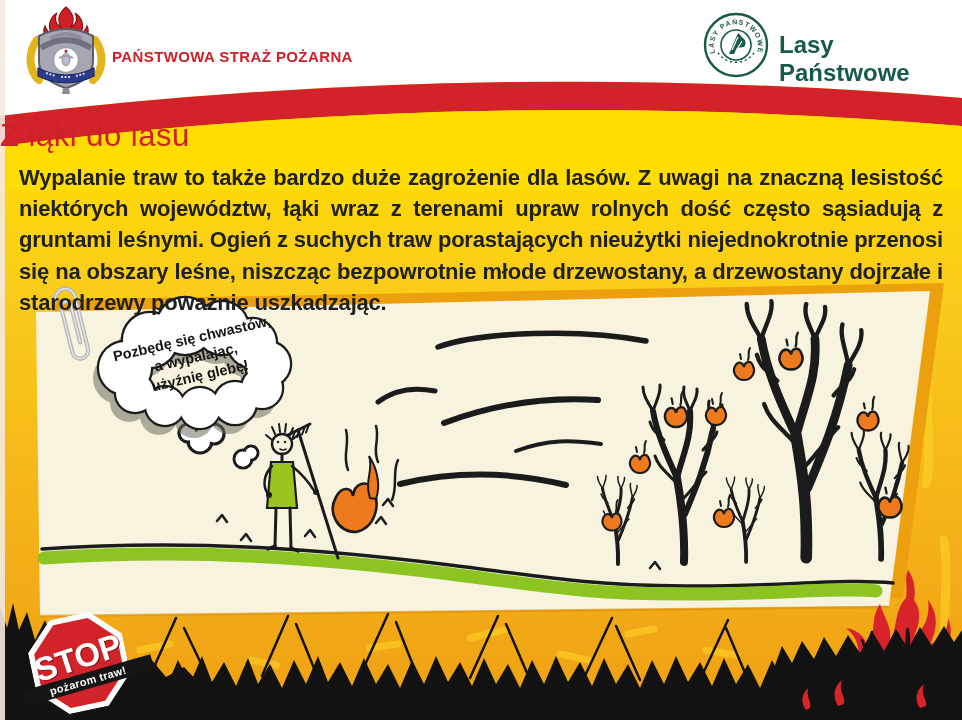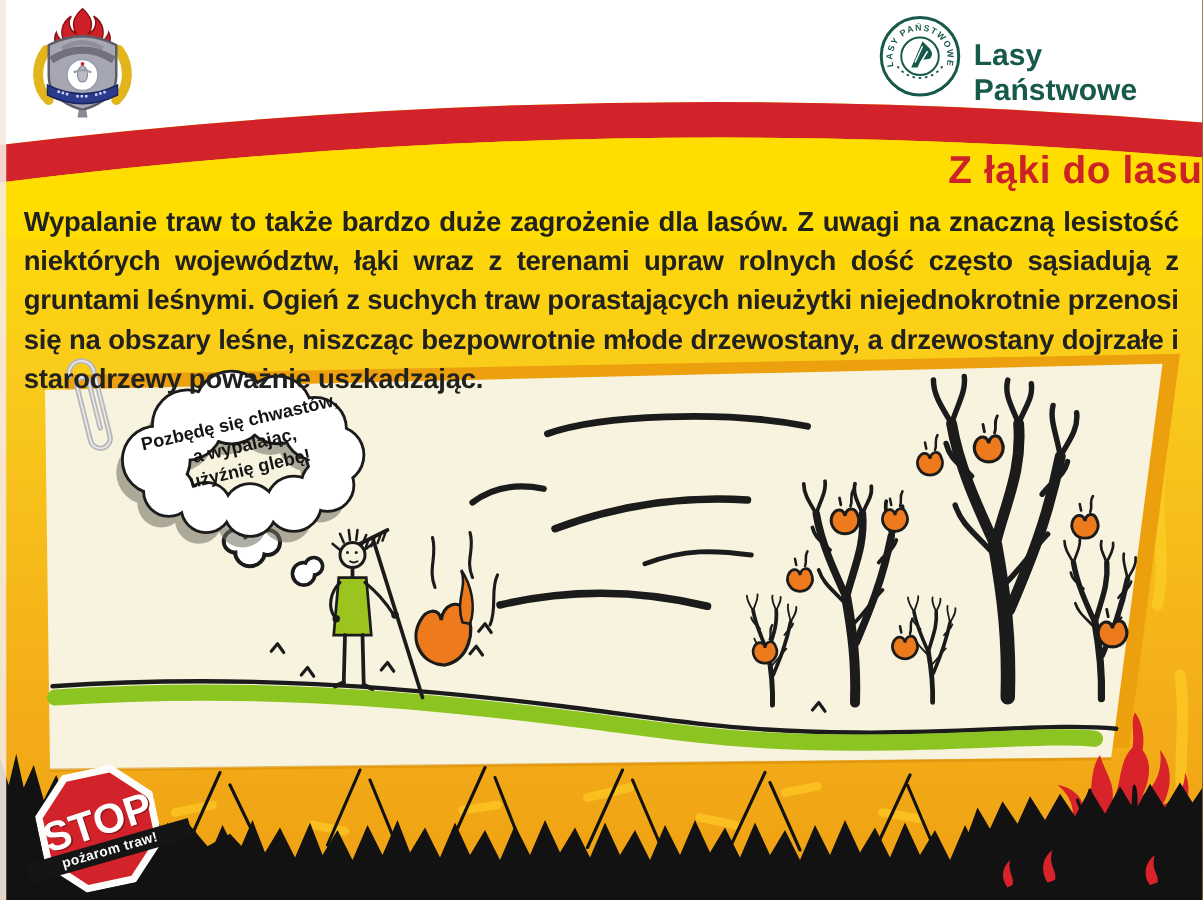--- a/index.html
+++ b/index.html
@@ -8,21 +8,21 @@
     background:linear-gradient(180deg,#ffdd00 140px,#f9cb1c 300px,#f4ae18 560px,#efa013 100%);
     font-family:"Liberation Sans",sans-serif;
   }
   .edge-strip{position:absolute;left:0;top:0;width:5px;height:720px;background:#f6e9df;opacity:.9;z-index:2;}
   .master{position:absolute;left:0;top:0;z-index:1;}
   .ink{stroke:#1b1b1b;fill:none;stroke-linecap:round;stroke-linejoin:round;}
   .psp-logo{position:absolute;left:26px;top:6px;z-index:3;}
   .psp-label{position:absolute;left:112px;top:48px;font-weight:bold;font-size:15px;color:#ce2026;letter-spacing:.4px;z-index:3;}
   .lp-logo{position:absolute;left:702px;top:11px;z-index:3;}
   .lp-label{position:absolute;left:779px;top:31px;font-weight:bold;font-size:24px;color:#17594a;z-index:3;}
-  .title{position:absolute;left:0;width:962px;top:118px;text-align:right;font-size:31px;font-weight:bold;color:#cc2127;letter-spacing:.5px;z-index:3;}
+  .title{position:absolute;left:0;width:962px;top:118px;text-align:left;font-size:31px;font-weight:normal;color:#cc2127;letter-spacing:.5px;z-index:3;}
   .body-text{position:absolute;left:19px;width:924px;top:162px;font-size:22px;line-height:1.42;font-weight:bold;color:#21211f;text-align:justify;letter-spacing:-0.2px;z-index:3;}
   .bubble-text{position:absolute;left:98px;top:329px;width:196px;transform:rotate(-13deg);text-align:center;
     font-weight:bold;font-size:14.5px;line-height:1.32;color:#141414;z-index:3;}
   .stop-sign{position:absolute;left:22px;top:611px;width:134px;height:110px;transform:rotate(-12deg);z-index:5;}
   .oct{clip-path:polygon(30% 2%,70% 2%,98% 30%,98% 70%,70% 98%,30% 98%,2% 70%,2% 30%);}
   .oct-outer{position:absolute;left:8px;top:0;width:100px;height:100px;background:#fdfdfb;}
   .oct-inner{position:absolute;left:14px;top:6px;width:88px;height:88px;background:#d2232a;}
   .stop-word{position:absolute;left:2px;top:26px;width:112px;text-align:center;font-size:33px;font-weight:bold;color:#fff;
     transform:rotate(-6deg);text-shadow:1px 1px 0 #8c1216;letter-spacing:0;z-index:2;}
   .stop-tagline{position:absolute;left:-4px;top:61px;width:134px;background:#151515;color:#fff;font-size:11px;font-weight:bold;
@@ -226,20 +226,21 @@
     <path d="M24,33 Q40,23 56,33" stroke="#8f8f9c" stroke-width="4" fill="none"></path>
     <path d="M15,42 Q40,26 65,42" stroke="#70707e" stroke-width="6" fill="none"></path>
     <circle cx="40" cy="54" r="12.5" fill="#ffffff" stroke="#9aa0ac" stroke-width="1.5"></circle>
     <path d="M40,46 C36,49 35,53 37,58 C38,60 42,60 43,58 C45,53 44,49 40,46 Z" fill="#b9bcc6" stroke="#8a8d99" stroke-width="1"></path>
     <path d="M33,52 Q40,48 47,52" stroke="#9aa0ac" stroke-width="2" fill="none"></path>
     <circle cx="40" cy="45" r="1.5" fill="#CE2026"></circle>
     <path d="M12,62 Q40,76 68,62 L68,70 Q40,84 12,70 Z" fill="#2C3A8C" stroke="#1a2560" stroke-width="1.2"></path>
     <path d="M20,67 L30,70 M35,71 L45,71 M50,70 L60,67" stroke="#cfd4ff" stroke-width="2" stroke-dasharray="2,1.5" fill="none"></path>
     <path d="M37,82 L36,88 L44,88 L43,82 Z" fill="#8a8a96"></path>
   </svg>
+  <div class="psp-label">PAŃSTWOWA STRAŻ POŻARNA</div>
 
   <svg class="lp-logo" width="68" height="68" viewBox="0 0 68 68">
     <circle cx="34" cy="34" r="31" fill="#ffffff" stroke="#17594A" stroke-width="2.4"></circle>
     <circle cx="34" cy="34" r="15" fill="none" stroke="#17594A" stroke-width="1.6"></circle>
     <path id="lpArc" d="M 13,42 A 22,22 0 1 1 55,42" fill="none"></path>
     <text font-size="7" font-weight="bold" fill="#17594A" letter-spacing="1.1" font-family="Liberation Sans, sans-serif">
       <textPath href="#lpArc" startOffset="50%" text-anchor="middle">LASY PAŃSTWOWE</textPath>
     </text>
     <path d="M16,42 A 22,22 0 0 0 52,42" fill="none" stroke="#17594A" stroke-width="1.5" stroke-dasharray="2,3"></path>
     <path d="M27,43 L36,22 L40,26 Q46,31 42,36 L35,37 L32,43 Z" fill="#17594A"></path>

